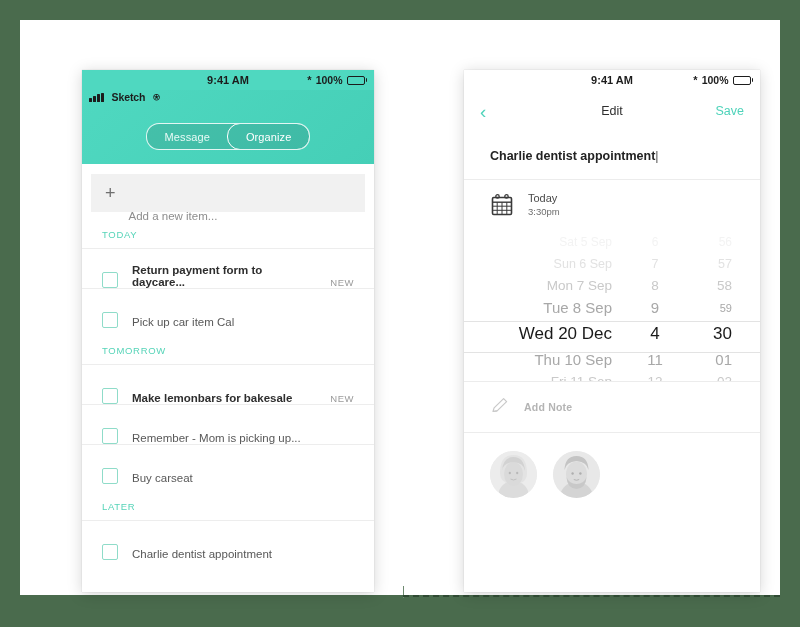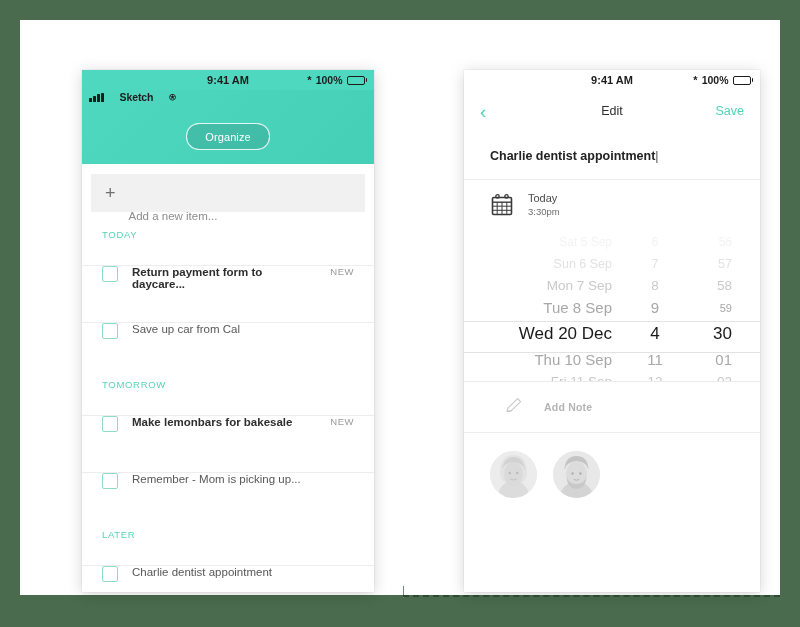--- a/index.html
+++ b/index.html
@@ -44,21 +44,21 @@
   
   .statusbar {
     height: 20px;
     display: flex; align-items: center;
     padding: 0 7px;
     font-size: 10.5px;
     font-weight: bold;
     position: relative;
     box-sizing: border-box;
   }
-  .sb-left  { display: flex; align-items: center; gap: 16px; margin-top: 34px; }
+  .sb-left  { display: flex; align-items: center; gap: 8px; margin-top: 34px; }
   .sb-center{ position: absolute; left: 0; right: 0; text-align: center;
               font-size: 11px; font-weight: bold; pointer-events: none; }
   .sb-right { display: flex; align-items: center; gap: 4px; margin-left: auto;
               position: relative; z-index: 2; }
   .sb-dark  { color: #1c1c1c; }
   .sb-dark .bar-i, .sb-dark .batt-body { background: #1c1c1c; }
   .sb-dark .batt-shell { border-color: #1c1c1c; }
   .sb-dark .batt-cap { background: #1c1c1c; }
 
   .signal { display: flex; align-items: flex-end; gap: 1.5px; height: 9px; }
@@ -124,26 +124,25 @@
   .plus-ic { font-size: 18px; color: #6f6f6f; line-height: 1; font-weight: 300; }
   .addrow-txt { font-size: 11.5px; color: #8d8d8d; margin-top: 46px; }
 
   .sec-head {
     font-size: 9.5px;
     letter-spacing: 0.7px;
     color: #56d4b8;
     padding: 17px 20px 8px 20px;
   }
   .todo-row {
-    display: flex; align-items: flex-start;
+    display: flex; align-items: flex-end;
     padding: 0 20px;
     height: 39px;
     border-top: 1px solid #ededed;
     gap: 14px;
-    margin-top: 17px;
   }
   .chk {
     width: 14px; height: 14px;
     border: 1.3px solid #8fdcc9;
     border-radius: 2px;
     flex: none;
     background: #fff;
   }
   .todo-txt { font-size: 11.5px; color: #585858; flex: 1; }
   .todo-txt.bold { font-weight: bold; color: #2e2e2e; }
@@ -207,22 +206,22 @@
   .sel-lines {
     position: absolute; left: 0; right: 0;
     border-top: 1px solid #e3e3e3;
     border-bottom: 1px solid #e3e3e3;
     height: 30px;
     pointer-events: none;
   }
 
   .notebar {
     display: flex; align-items: center;
-    gap: 20px;
-    padding: 13px 40px;
+    gap: 14px;
+    padding: 13px 26px;
     border-top: 1px solid #ececec;
     border-bottom: 1px solid #ececec;
   }
   .note-txt { font-size: 10.5px; color: #b4b4b4; letter-spacing: 0.2px; font-weight: bold; }
 
   .avatars { display: flex; gap: 16px; padding: 18px 26px; }
   .avatar {
     width: 47px; height: 47px; border-radius: 50%;
     overflow: hidden; flex: none;
     background: #ebebeb;
@@ -253,49 +252,54 @@
         <span class="battpct">100%</span>
         <span class="batt">
           <span class="batt-shell"><span class="batt-body"></span></span>
             <span class="batt-cap"></span>
         </span>
       </div>
     </div>
 
     <div class="teal-header">
       <div class="seg">
+        <div class="seg-item sel-dark">Message</div>
         <div class="seg-item sel-pill">Organize</div>
       </div>
     </div>
 
     <div class="addrow">
       <span class="plus-ic">+</span>
       <span class="addrow-txt">Add a new item...</span>
     </div>
 
     <div id="todo-sections">
         <div class="sec-head">TODAY</div>
         <div class="todo-row">
           <span class="chk"></span>
           <span class="todo-txt bold">Return payment form to daycare...</span>
           <span class="new-badge">NEW</span>
         </div>
         <div class="todo-row">
           <span class="chk"></span>
-          <span class="todo-txt">Save up car from Cal</span>
+          <span class="todo-txt">Pick up car item Cal</span>
         </div>
         <div class="sec-head">TOMORROW</div>
         <div class="todo-row">
           <span class="chk"></span>
           <span class="todo-txt bold">Make lemonbars for bakesale</span>
           <span class="new-badge">NEW</span>
         </div>
         <div class="todo-row">
           <span class="chk"></span>
           <span class="todo-txt">Remember - Mom is picking up...</span>
+        </div>
+        <div class="todo-row">
+          <span class="chk"></span>
+          <span class="todo-txt">Buy carseat</span>
         </div>
         <div class="sec-head">LATER</div>
         <div class="todo-row">
           <span class="chk"></span>
           <span class="todo-txt">Charlie dentist appointment</span>
         </div>
       </div>
   </div>
 
   <div class="phone" id="phone-right">

